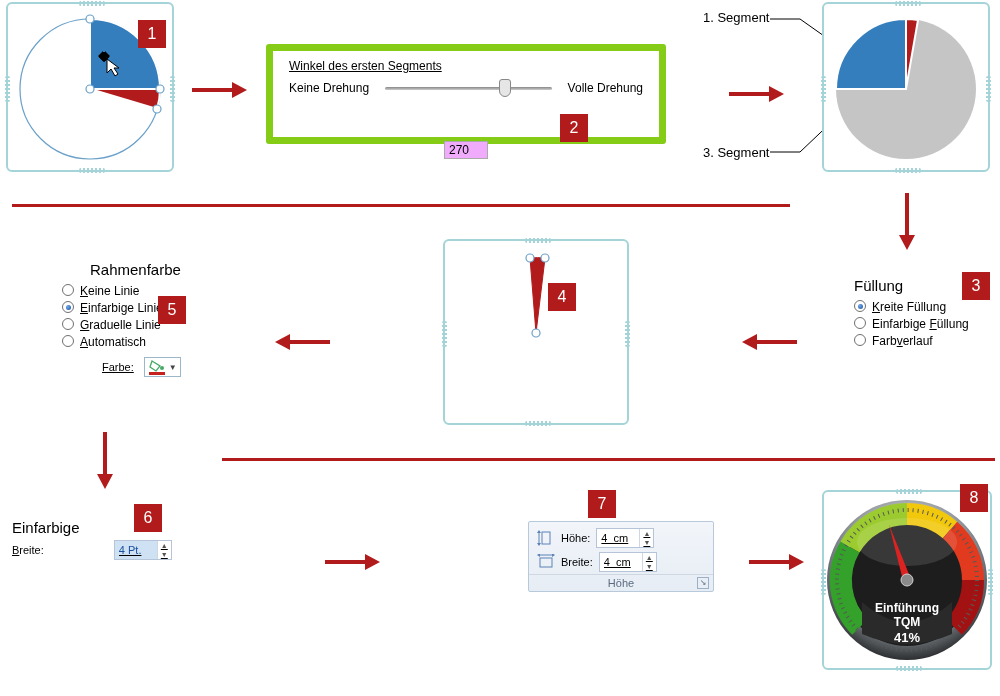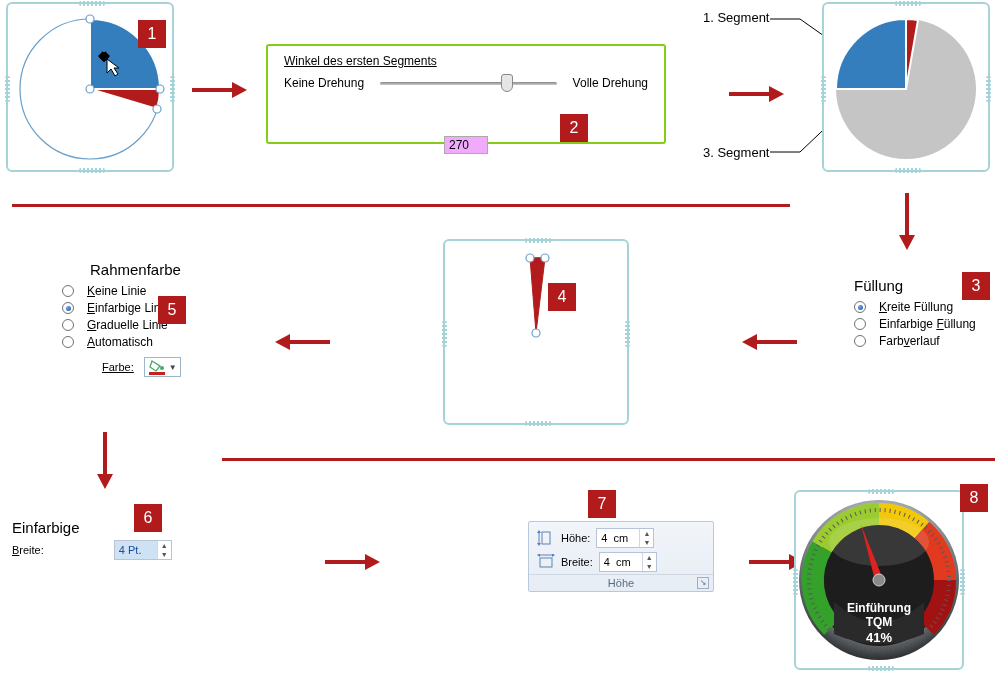--- a/index.html
+++ b/index.html
@@ -44,37 +44,37 @@
   }
   .slider-thumb {
     position:absolute; top:-8px; width:12px; height:18px;
     background:#e6e6e6; border:1px solid #888; border-radius:3px 3px 6px 6px;
     transform: translateX(-50%);
   }
   .input-box {
     border:1px solid #aaa; background:#f0abfc; padding:1px 4px;
     font-family: inherit; font-size:12px; text-align:left;margin-top:36px;
   }
-  .radio-row { display:flex; align-items:center; gap:13px; margin:3px 0; }
+  .radio-row { display:flex; gap:6px; margin:3px 0; }
   .radio {
     width:12px; height:12px; border:1px solid #707070; border-radius:50%;
     display:inline-flex; align-items:center; justify-content:center; background:#fff;
   }
   .radio.sel::after {
     content:""; width:5px; height:5px; border-radius:50%;
     background: radial-gradient(circle at 35% 35%, #6fa8e8, #1a4ea0);
   }
   .ul { text-decoration: underline; text-underline-offset: 1px; }
   .btn-dd {
     display:inline-flex; align-items:center; gap:3px;
     border:1px solid #9cb7c9; background:#fff; padding:1px 3px;
   }
   .spin {
     border:1px solid #b5c4d6; padding:0; display:inline-flex; align-items:stretch;
-    background:#fff; height:20px;
+    background:#fff; height:20px;text-decoration:underline;
   }
   .spin input { border:0; width:42px; padding:0 4px; font-size:11px; }
   .spin .chev { width:14px; display:flex; flex-direction:column; border-left:1px solid #cfd8e2;}
   .spin .chev span { flex:1; display:flex; align-items:center; justify-content:center; font-size:7px; color:#555;}
   .lead { font-size:11px; }
 
   .seg-label { font-size:13px; }
   .panel-handles circle { fill:#fff; stroke:#6aa0c9; stroke-width:1.2; }
 </style>
 </head>
@@ -106,21 +106,21 @@
 </div>
 <div class="abs marker" style="left:138px; top:20px;">
     <span>1</span>
   </div>
 
 <svg class="abs" style="left:192px; top:80px;" width="55" height="20">
   <line x1="0" y1="10" x2="40" y2="10" stroke="#b11b1b" stroke-width="4"></line>
   <polygon points="40,2 55,10 40,18" fill="#b11b1b"></polygon>
 </svg>
 
-<div class="abs" style="left:266px; top:44px; width:400px; height:100px; border:2px solid #84cc16; border-radius:3px; padding:8px 16px;">
+<div class="abs" style="left:266px; top:44px; width:400px; height:100px; border:7px solid #84cc16; border-radius:3px; padding:8px 16px;">
   <div style="font-size:12px; margin-bottom:8px;">
     <span class="ul">Winkel des ersten Segments</span>
   </div>
   <div style="display:flex; align-items:center; gap:12px;">
     <span>Keine Drehung</span>
     <div style="flex:1; position:relative; margin:0 4px;">
       <div class="slider-track"></div>
       <div class="slider-thumb" style="left:72%;"></div>
     </div>
     <span>Volle Drehung</span>
@@ -319,21 +319,21 @@
 </div>
 <div class="abs marker" style="left:588px; top:490px;">
     <span>7</span>
   </div>
 
 <svg class="abs" style="left:749px; top:552px;" width="55" height="20">
   <line x1="0" y1="10" x2="40" y2="10" stroke="#b11b1b" stroke-width="4"></line>
   <polygon points="40,2 55,10 40,18" fill="#b11b1b"></polygon>
 </svg>
 
-<div class="abs panel-frame" style="left:794px; top:490px; width:170px; height:180px;">
+<div class="abs panel-frame" style="left:822px; top:490px; width:170px; height:180px;">
   <div class="grip-h" style="left:72px; top:-3px;"></div>
   <div class="grip-h" style="left:72px; bottom:-3px;"></div>
   <div class="grip-v" style="left:-3px; top:77px;"></div>
   <div class="grip-v" style="right:-3px; top:77px;"></div>
   <svg width="166" height="176" viewBox="0 0 166 176" style="display:block">
     <defs>
       <radialGradient id="rim" cx="50%" cy="40%" r="60%">
         <stop offset="0%" stop-color="#fdfdfd"></stop>
           <stop offset="55%" stop-color="#c9cdd1"></stop>
         <stop offset="80%" stop-color="#6d7378"></stop>

